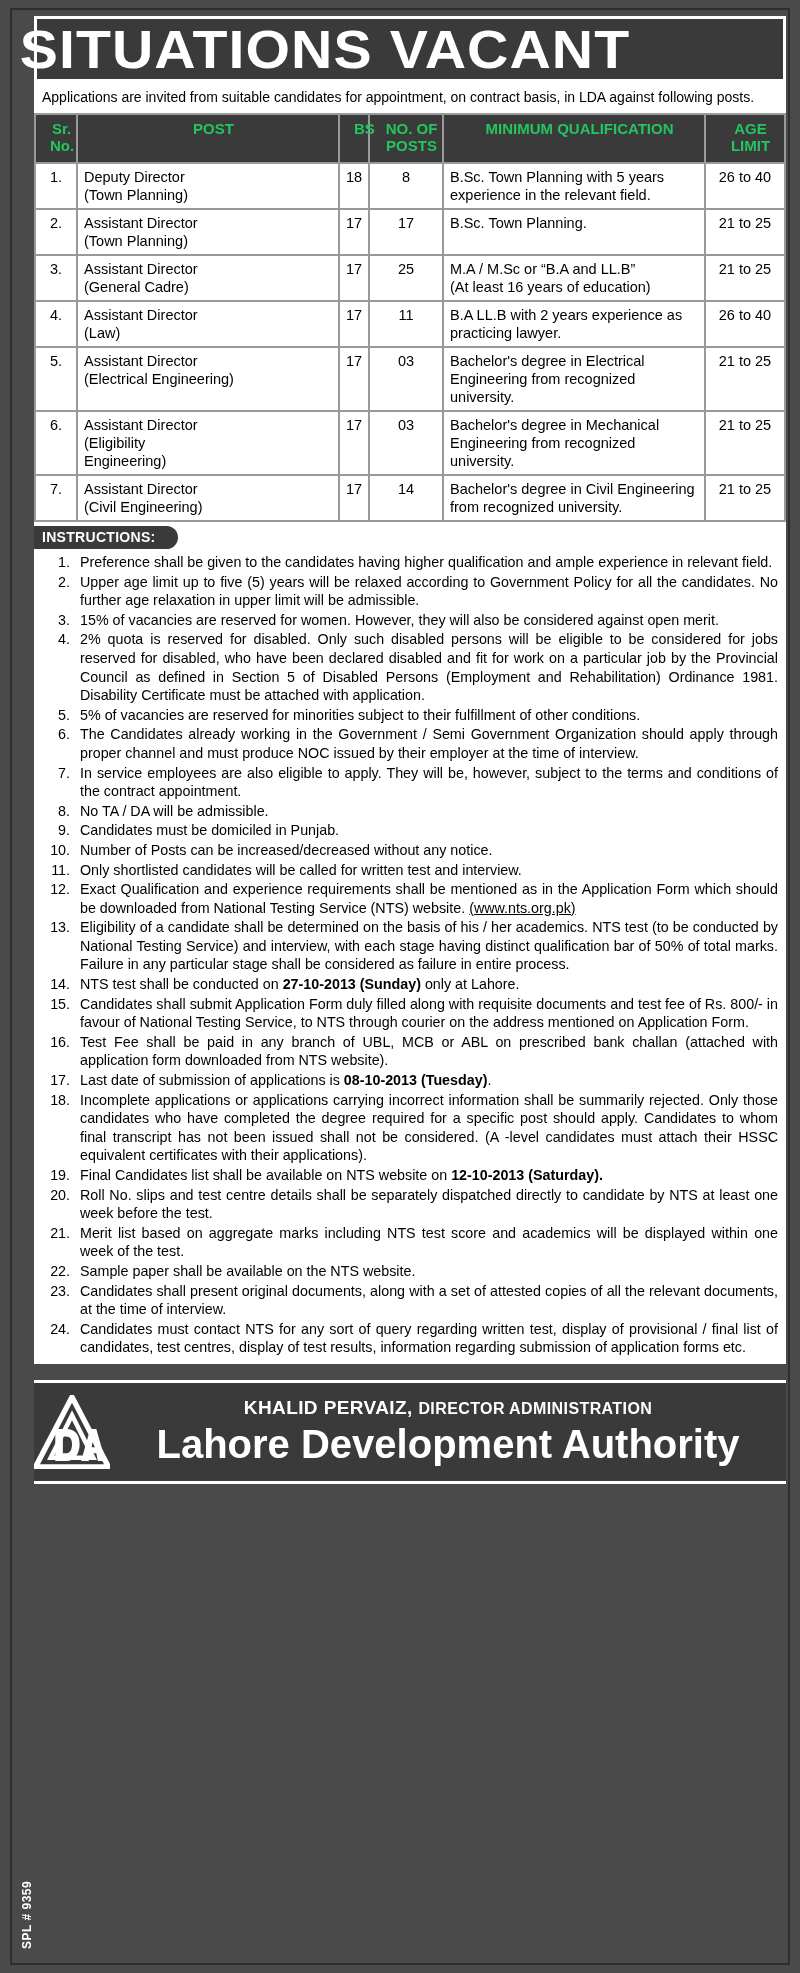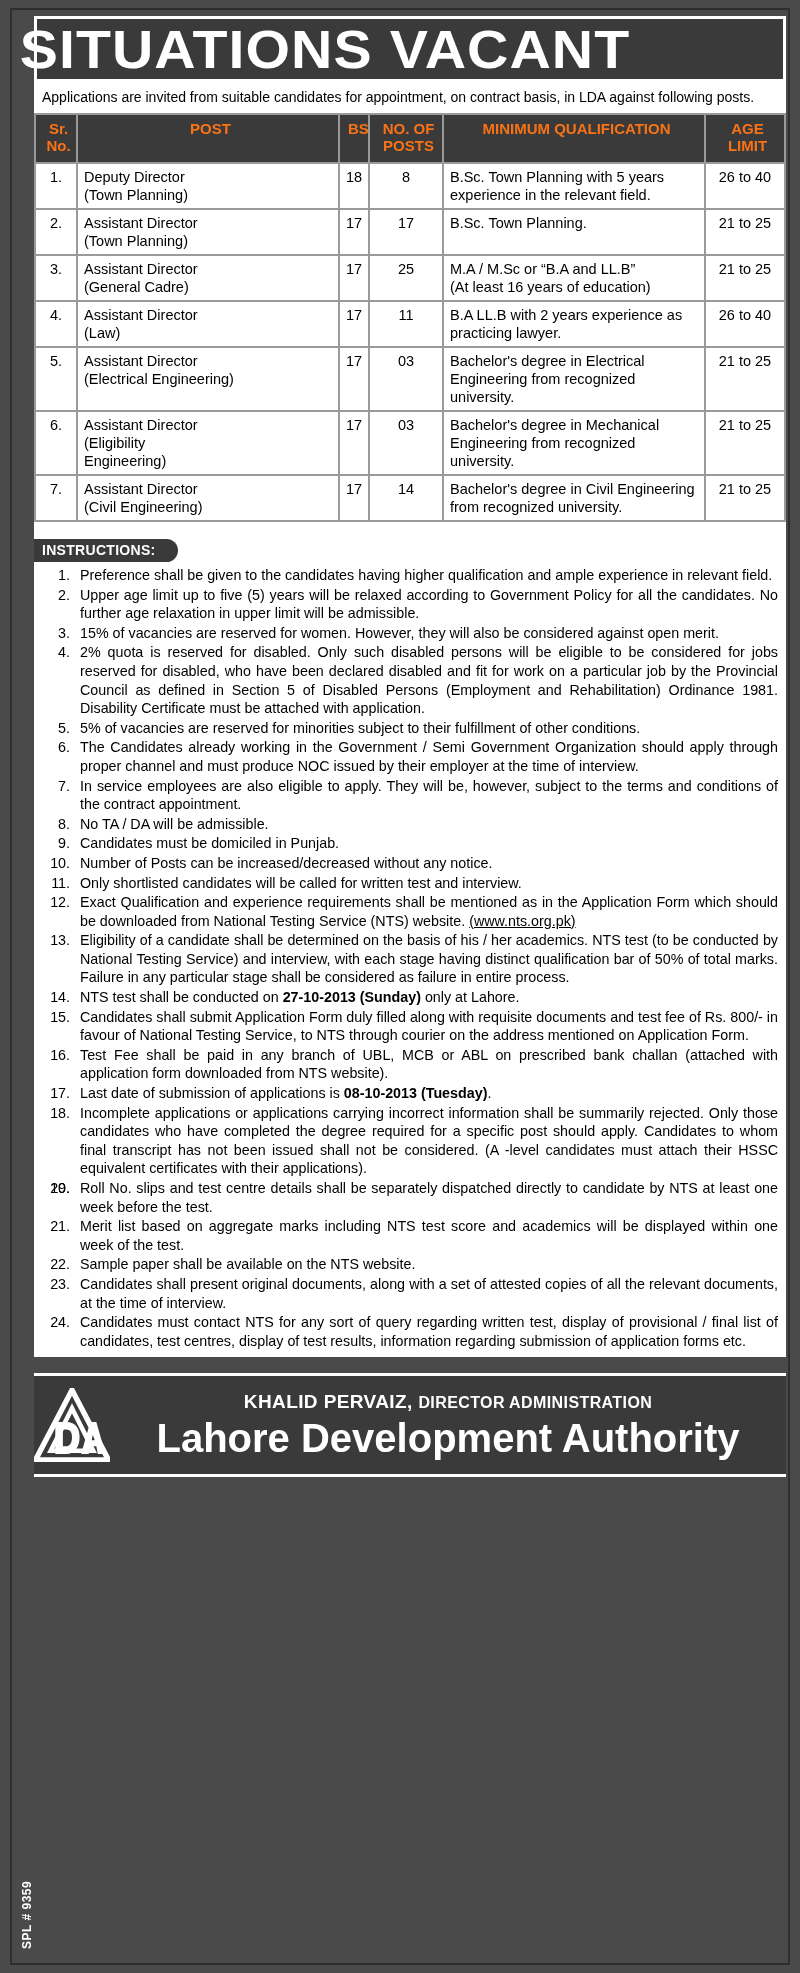--- a/index.html
+++ b/index.html
@@ -77,24 +77,24 @@
   table.jobs {
     width: 100%;
     border-collapse: separate;
     border-spacing: 2px;
     background: #9a9a9a;
     font-size: 14px;
     table-layout: fixed;
   }
   table.jobs thead th {
     background: #3a3a3a;
-    color: #f97316;
+    color: #22c55e;
     font-weight: bold;
     font-size: 15px;
-    padding: 5px 3px 8px 8px;
+    padding: 5px 3px 8px 14px;
     line-height: 17px;
     vertical-align: top;
     text-align: center;
   }
   table.jobs tbody td {
     background: #ffffff;
     color: #000000;
     padding: 4px 6px;
     vertical-align: top;
     line-height: 18px;
@@ -104,21 +104,21 @@
   td.c-post { text-align: left; }
   td.c-bs   { text-align: center; width: 42px; margin-top: 21px; }
   td.c-nop  { text-align: center; width: 72px; }
   td.c-qual { text-align: left; }
   td.c-age  { text-align: center; width: 78px; white-space: nowrap; }
   th.h-sr   { width: 40px; }
   th.h-bs   { width: 28px; }
   th.h-nop  { width: 72px; }
   th.h-age  { width: 78px; }
   
-  .instr-wrap { background: #ffffff; padding: 17px 0 6px 0; }
+  .instr-wrap { background: #ffffff; padding: 4px 0 6px 0; }
   .instr-badge {
     display: inline-block;
     background: #3a3a3a;
     color: #ffffff;
     font-size: 14px;
     font-weight: bold;
     letter-spacing: 0.3px;
     padding: 3px 22px 4px 8px;
     border-radius: 0 14px 14px 0;
     margin-bottom: 4px;
@@ -381,21 +381,21 @@
             <li><span class="num">9.</span><span>Candidates must be domiciled in Punjab.</span></li>
             <li><span class="num">10.</span><span>Number of Posts can be increased/decreased without any notice.</span></li>
             <li><span class="num">11.</span><span>Only shortlisted candidates will be called for written test and interview.</span></li>
             <li><span class="num">12.</span><span>Exact Qualification and experience requirements shall be mentioned as in the Application Form which should be downloaded from National Testing Service (NTS) website. <u>(www.nts.org.pk)</u></span></li>
             <li><span class="num">13.</span><span>Eligibility of a candidate shall be determined on the basis of his / her academics. NTS test (to be conducted by National Testing Service) and interview, with each stage having distinct qualification bar of 50% of total marks. Failure in any particular stage shall be considered as failure in entire process.</span></li>
             <li><span class="num">14.</span><span>NTS test shall be conducted on <b>27-10-2013 (Sunday)</b> only at Lahore.</span></li>
             <li><span class="num">15.</span><span>Candidates shall submit Application Form duly filled along with requisite documents and test fee of Rs. 800/- in favour of National Testing Service, to NTS through courier on the address mentioned on Application Form.</span></li>
             <li><span class="num">16.</span><span>Test Fee shall be paid in any branch of UBL, MCB or ABL on prescribed bank challan (attached with application form downloaded from NTS website).</span></li>
             <li><span class="num">17.</span><span>Last date of submission of applications is <b>08-10-2013 (Tuesday)</b>.</span></li>
             <li><span class="num">18.</span><span>Incomplete applications or applications carrying incorrect information shall be summarily rejected. Only those candidates who have completed the degree required for a specific post should apply. Candidates to whom final transcript has not been issued shall not be considered. (A -level candidates must attach their HSSC equivalent certificates with their applications).</span></li>
-            <li><span class="num">19.</span></li>
+            <li><span class="num">19.</span><span>Final Candidates list shall be available on NTS website on <b>12-10-2013 (Saturday).</b></span></li>
             <li><span class="num">20.</span><span>Roll No. slips and test centre details shall be separately dispatched directly to candidate by NTS at least one week before the test.</span></li>
             <li><span class="num">21.</span><span>Merit list based on aggregate marks including NTS test score and academics will be displayed within one week of the test.</span></li>
             <li><span class="num">22.</span><span>Sample paper shall be available on the NTS website.</span></li>
             <li><span class="num">23.</span><span>Candidates shall present original documents, along with a set of attested copies of all the relevant documents, at the time of interview.</span></li>
             <li><span class="num">24.</span><span>Candidates must contact NTS for any sort of query regarding written test, display of provisional / final list of candidates, test centres, display of test results, information regarding submission of application forms etc.</span></li>
           </ol>
       </div>
 
       <div class="footer">
         <svg class="lda-logo" viewBox="0 0 100 96">

